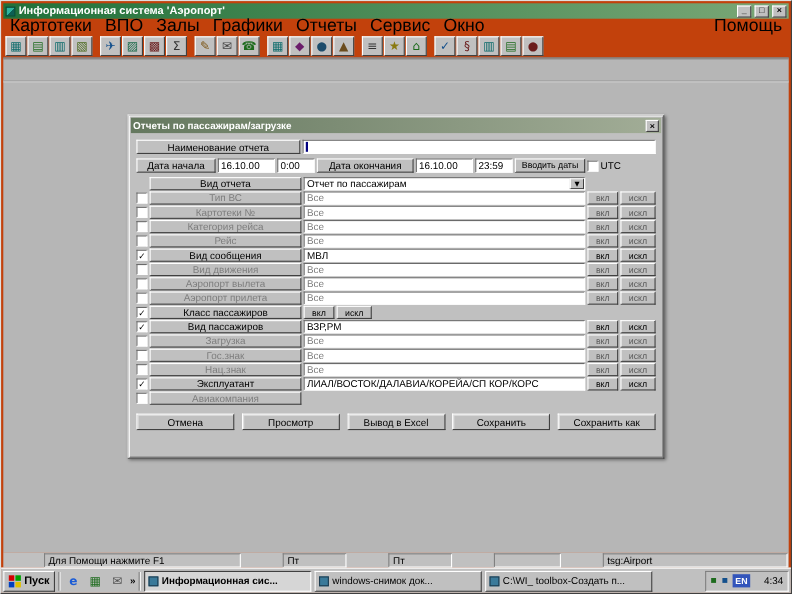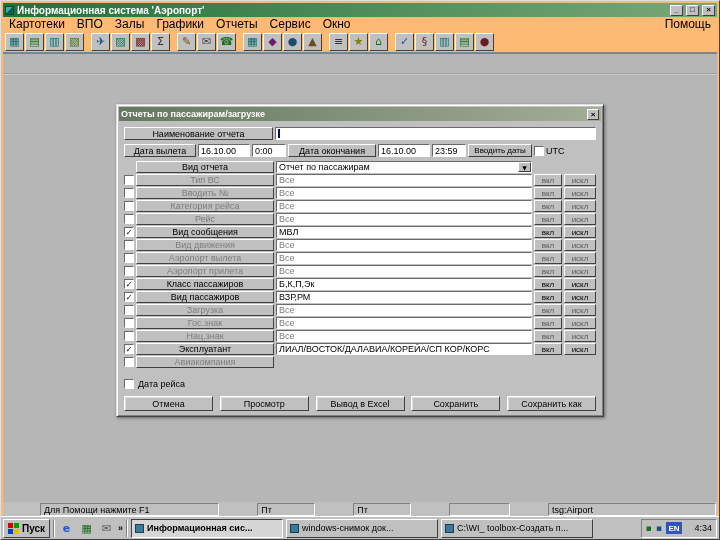--- a/index.html
+++ b/index.html
@@ -1,29 +1,29 @@
 <!DOCTYPE html>
 <html><head>
 <meta charset="utf-8">
 <style>
   *{margin:0;padding:0;box-sizing:border-box;}
   html,body{width:720px;height:540px;}
   body{font-family:"Liberation Sans","DejaVu Sans",sans-serif;font-size:10px;color:#000;background:#c0c0c0;position:relative;overflow:hidden;}
   .glyph{font-family:"DejaVu Sans",sans-serif;}
 
-  .screen{position:absolute;inset:0;background:#fdba74;border:1px solid;border-color:#dfdfdf #404040 #404040 #dfdfdf;}
+  .screen{position:absolute;inset:0;background:#c2410c;border:1px solid;border-color:#dfdfdf #404040 #404040 #dfdfdf;}
 
   
   .titlebar{position:absolute;left:2px;top:2px;right:2px;height:14px;background:linear-gradient(90deg,#20713a,#7ba877);display:flex;align-items:center;gap:3px;padding:0 2px;}
   .app-icon{width:9px;height:9px;flex:0 0 auto;background:linear-gradient(135deg,#2fb3a0 50%,#0c5f54 50%);border:1px solid #064b3c;}
   .title-text{flex:1;color:#fff;font-weight:bold;font-size:10px;white-space:nowrap;overflow:hidden;}
   .winbtn{width:13px;height:11px;flex:0 0 auto;background:#c0c0c0;border:1px solid;border-color:#fff #404040 #404040 #fff;font-size:8px;line-height:8px;text-align:center;font-weight:bold;}
 
   
-  .menubar{position:absolute;left:2px;top:16px;right:2px;height:14px;display:flex;align-items:center;font-size:12px;}
+  .menubar{position:absolute;left:2px;top:16px;right:2px;height:14px;display:flex;align-items:center;font-size:16px;}
   .mitem{padding:0 6px;white-space:nowrap;}
   .mhelp{margin-left:auto;}
 
   
   .toolbar{position:absolute;left:2px;top:30px;right:2px;height:22px;display:flex;align-items:center;gap:1px;padding:0 2px;border-bottom:1px solid #868686;}
   .tbtn{width:19px;height:18px;flex:0 0 auto;background:#c0c0c0;border:1px solid;border-color:#fff #404040 #404040 #fff;display:flex;align-items:center;justify-content:center;overflow:hidden;}
   .tbtn.sep{width:5px;border:none;background:transparent;}
   .tglyph{font-size:11px;line-height:1;}
 
   
@@ -254,21 +254,21 @@
 
         <div class="drow">
           <span class="lbl w149">Наименование отчета</span>
           <span class="pfield grow">
             <span class="caret"></span>
             <span></span>
           </span>
         </div>
 
         <div class="drow">
-          <span class="lbl w72">Дата вылета</span>
+          <span class="lbl w72">Дата начала</span>
           <span class="pfield w52">16.10.00</span>
           <span class="pfield w34">0:00</span>
           <span class="lbl w88">Дата окончания</span>
           <span class="pfield w52">16.10.00</span>
           <span class="pfield w34">23:59</span>
           <span class="datebtn">Вводить даты</span>
           <span class="cb"></span>
           <span class="cblbl">UTC</span>
         </div>
 
@@ -286,21 +286,21 @@
           <div class="frow">
             <span class="cb"></span>
             <span class="lbl w138">Тип ВС</span>
             <span class="pfield grow">Все</span>
             <span class="pbtn">вкл</span>
             <span class="pbtn wide">искл</span>
           </div>
 
           <div class="frow">
             <span class="cb"></span>
-            <span class="lbl w138">Вводить №</span>
+            <span class="lbl w138">Картотеки №</span>
             <span class="pfield grow">Все</span>
             <span class="pbtn">вкл</span>
             <span class="pbtn wide">искл</span>
           </div>
 
           <div class="frow">
             <span class="cb"></span>
             <span class="lbl w138">Категория рейса</span>
             <span class="pfield grow">Все</span>
             <span class="pbtn">вкл</span>
@@ -343,21 +343,20 @@
             <span class="cb"></span>
             <span class="lbl w138">Аэропорт прилета</span>
             <span class="pfield grow">Все</span>
             <span class="pbtn">вкл</span>
             <span class="pbtn wide">искл</span>
           </div>
 
           <div class="frow on">
             <span class="cb checked"></span>
             <span class="lbl w138">Класс пассажиров</span>
-            <span class="pfield grow">Б,К,П,Эк</span>
             <span class="pbtn">вкл</span>
             <span class="pbtn wide">искл</span>
           </div>
 
           <div class="frow on">
             <span class="cb checked"></span>
             <span class="lbl w138">Вид пассажиров</span>
             <span class="pfield grow">ВЗР,РМ</span>
             <span class="pbtn">вкл</span>
             <span class="pbtn wide">искл</span>
@@ -396,24 +395,20 @@
           </div>
 
           <div class="frow">
             <span class="cb"></span>
             <span class="lbl w138">Авиакомпания</span>
             <span class="pfield grow hiddenv"></span>
             <span class="pbtn hiddenv">вкл</span>
             <span class="pbtn wide hiddenv">искл</span>
           </div>
 
-        <div class="fdrow">
-          <span class="cb"></span>
-          <span class="cblbl">Дата рейса</span>
-        </div>
 
         <div class="btnrow">
 
             <span class="dlgbtn">Отмена</span>
 
             <span class="dlgbtn">Просмотр</span>
 
             <span class="dlgbtn">Вывод в Excel</span>
 
             <span class="dlgbtn">Сохранить</span>

